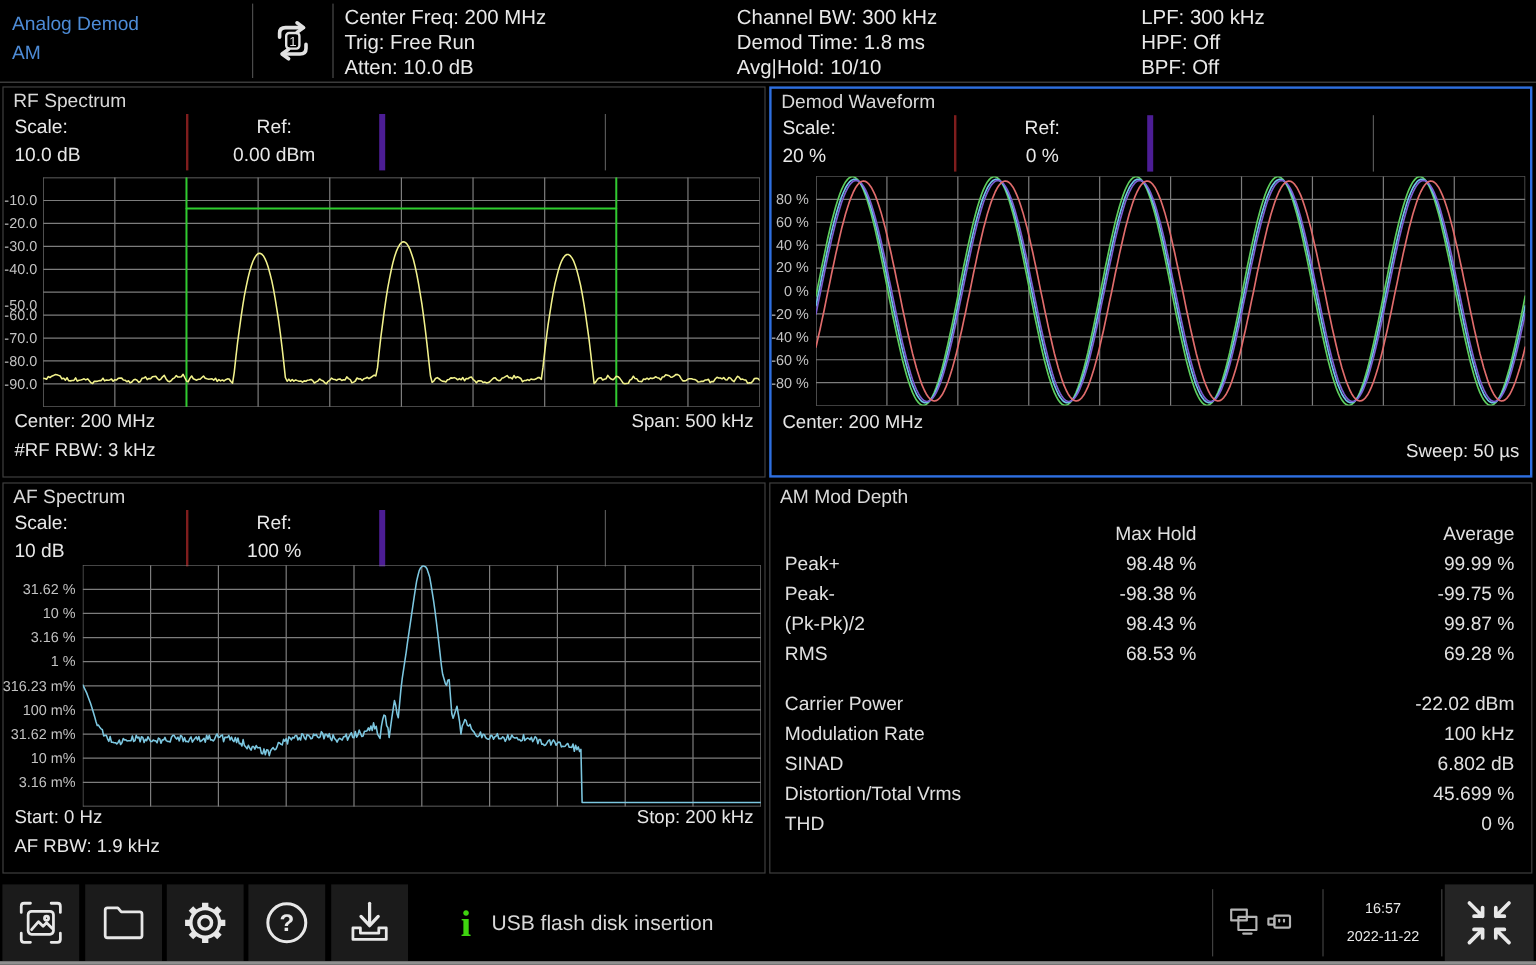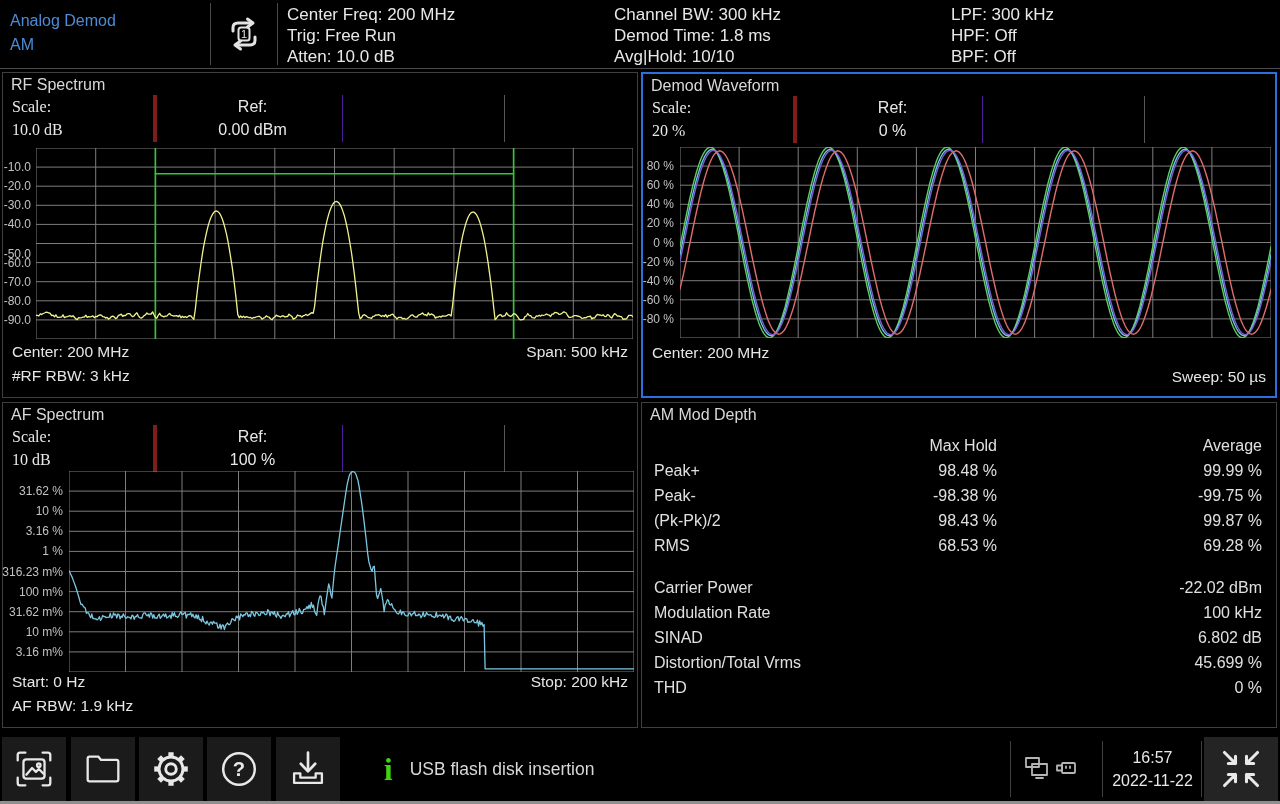--- a/index.html
+++ b/index.html
@@ -15,22 +15,22 @@
 
   
   .panel{position:absolute;background:#000;border:1px solid #3f3f3f;box-sizing:border-box;}
   #rf{left:2px;top:72px;width:636px;height:326px;}
   #demod{left:641px;top:72px;width:636px;height:326px;border:2px solid #2e6fe0;}
   #af{left:2px;top:402px;width:636px;height:326px;}
   #mod{left:641px;top:402px;width:636px;height:326px;}
   .ptitle{position:absolute;left:8px;top:3px;font-size:16px;color:#d8d8d8;white-space:nowrap;}
   .inforow{position:absolute;left:0;top:22px;height:48px;width:100%;}
   .cell{position:absolute;top:0;height:47px;font-size:16px;line-height:23px;box-sizing:border-box;}
-  .c1{left:0;width:154px;padding-left:9px;border-right:4px solid #7f1d1d;font-family:Liberation Serif, serif;}
-  .c2{left:160px;width:180px;text-align:center;border-right:1px solid #4c1d95;}
+  .c1{left:0;width:154px;padding-left:9px;border-right:2px solid #7f1d1d;}
+  .c2{left:138px;width:180px;text-align:center;border-right:5px solid #4c1d95;}
   .c3{left:334px;width:168px;border-right:1px solid #565656;}
   .yaxis{position:absolute;font-size:12px;color:#c2c2c2;text-decoration:underline;}
   .yaxis .tick{position:absolute;right:3px;white-space:nowrap;}
   .rf-ax{left:0;top:75px;width:31px;height:191px;}
   .dm-ax{left:0;top:73px;width:34px;height:191px;}
   .af-ax{left:0;top:68px;width:63px;height:201px;}
   svg.plot{position:absolute;display:block;}
   .bline{position:absolute;left:9px;right:9px;font-size:15.5px;color:#e6e6e6;display:flex;justify-content:space-between;white-space:nowrap;}
   .bl1{top:270px;}
   .bl2{top:294px;}
@@ -43,21 +43,21 @@
   .xrow{display:flex;justify-content:space-between;height:25px;line-height:25px;}
 
   
   .ftr{position:absolute;left:0;top:737px;width:1280px;height:64px;background:#000;}
   .tbtn{position:absolute;top:0;width:64px;height:64px;background:#1b1b1b;display:flex;align-items:center;justify-content:center;cursor:pointer;}
   .msg{position:absolute;left:384px;top:0;height:64px;display:flex;align-items:center;gap:17px;}
   .info-i{font-family:"Liberation Serif",serif;font-weight:bold;font-style:normal;font-size:31px;color:#3fd40f;line-height:1;}
   .msg-t{font-size:17.5px;color:#d8d8d8;}
   .sdiv{position:absolute;top:4px;height:56px;width:1px;background:#3f3f3f;}
   .conn{position:absolute;left:1024px;top:19px;}
-  .clock{position:absolute;left:1104px;width:97px;top:9px;text-align:center;font-size:16px;line-height:23px;color:#e8e8e8;}
+  .clock{position:absolute;left:1104px;width:97px;top:9px;text-align:center;font-size:12px;line-height:23px;color:#e8e8e8;}
   .full{left:1204px;width:74px;background:#242424;}
   .strip{position:absolute;left:0;top:801px;width:1280px;height:3px;background:#8f8f8f;}
   svg{stroke-linecap:round;stroke-linejoin:round;}
 </style>
 </head>
 <body>
 
 <div class="screen">
 
   <div class="hdr">

